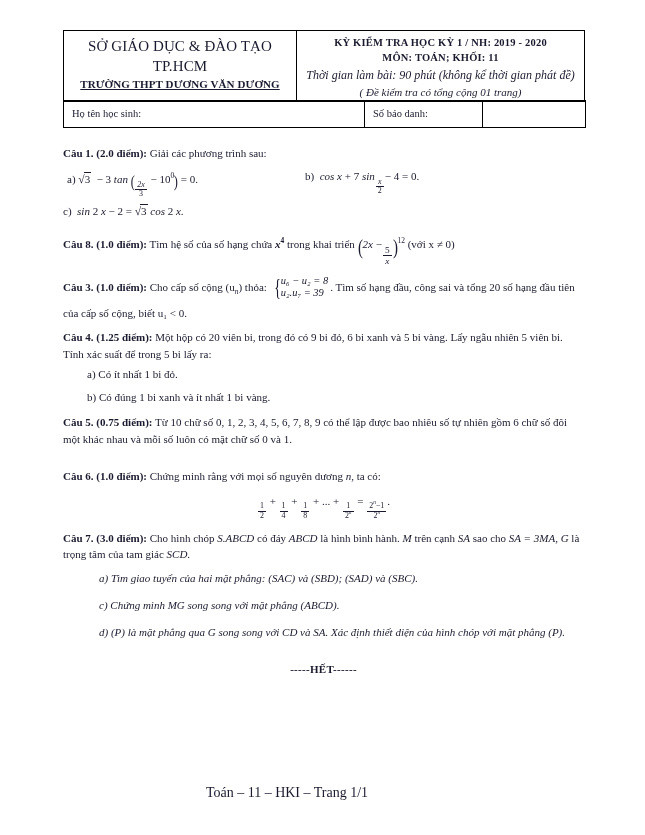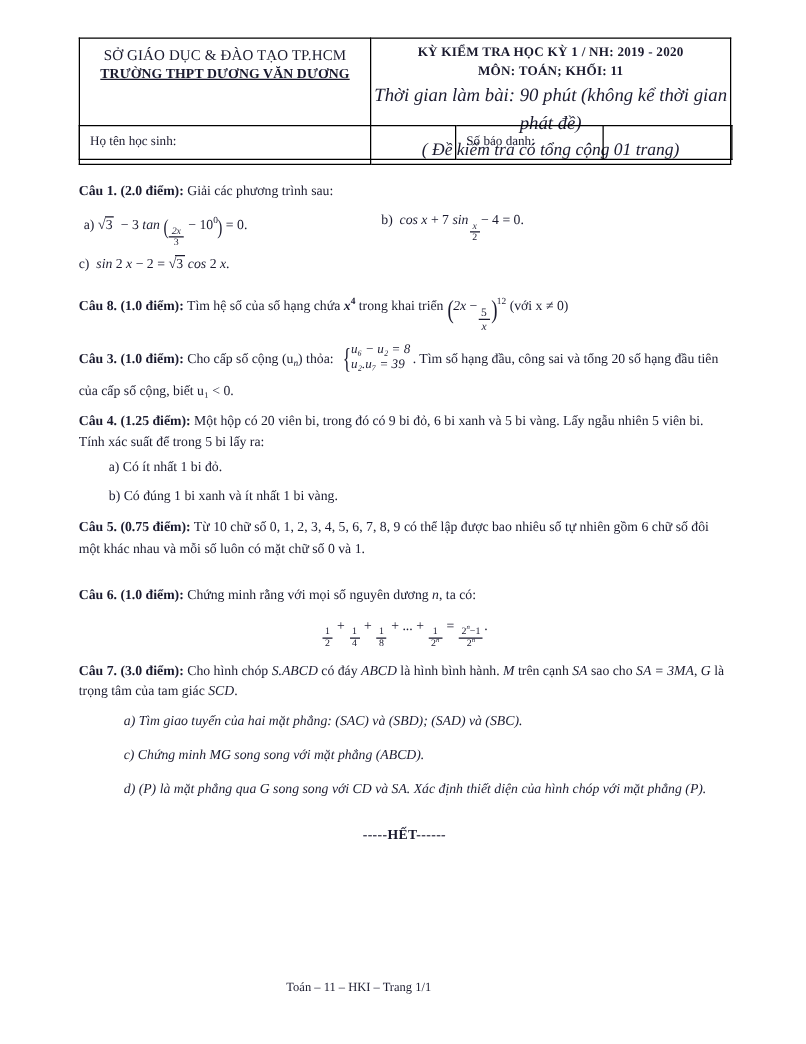--- a/index.html
+++ b/index.html
@@ -33,21 +33,21 @@
   }
   .hdr-table td {
     border: 1px solid #000;
     vertical-align: top;
     padding: 0;
   }
   .hdr-left-cell { width: 232px; height: 63px; text-align: center; }
   .hdr-right-cell { width: 287px; height: 63px; text-align: center; }
 
   .school-dept {
-    font-size: 12px;
+    font-size: 15px;
     line-height: 1.35;
     padding-top: 5px;
     letter-spacing: 0.1px;
   }
   .school-name {
     font-size: 11px;
     font-weight: bold;
     text-decoration: underline;
     line-height: 1.35;
     letter-spacing: 0.1px;
@@ -59,27 +59,27 @@
     line-height: 1.4;
     letter-spacing: 0.2px;
   }
   .exam-subject {
     font-size: 10.5px;
     font-weight: bold;
     line-height: 1.4;
     letter-spacing: 0.2px;
   }
   .exam-duration {
-    font-size: 15px;
+    font-size: 12px;
     font-style: italic;
     line-height: 1.45;
     padding-top: 2px;
   }
   .exam-pages {
-    font-size: 14px;
+    font-size: 11px;
     font-style: italic;
     line-height: 1.45;
   }
 
   .info-name-cell { width: 300px; height: 26px; }
   .info-code-cell { width: 117px; height: 26px; }
   .info-blank-cell { width: 102px; height: 26px; }
   .info-label {
     font-size: 10.5px;
     padding: 7px 0 0 8px;
@@ -137,21 +137,21 @@
     letter-spacing: 0.3px;
   }
   .footer {
     position: absolute;
     left: 0;
     top: 785px;
     width: 626px;
     text-align: center;
     padding-right: 52px;
     box-sizing: border-box;
-    font-size: 10px;
+    font-size: 14px;
   }
 
   
   .frac {
     display: inline-flex;
     flex-direction: column;
     vertical-align: -0.45em;
     text-align: center;
     font-size: 0.72em;
     line-height: 1.05;

